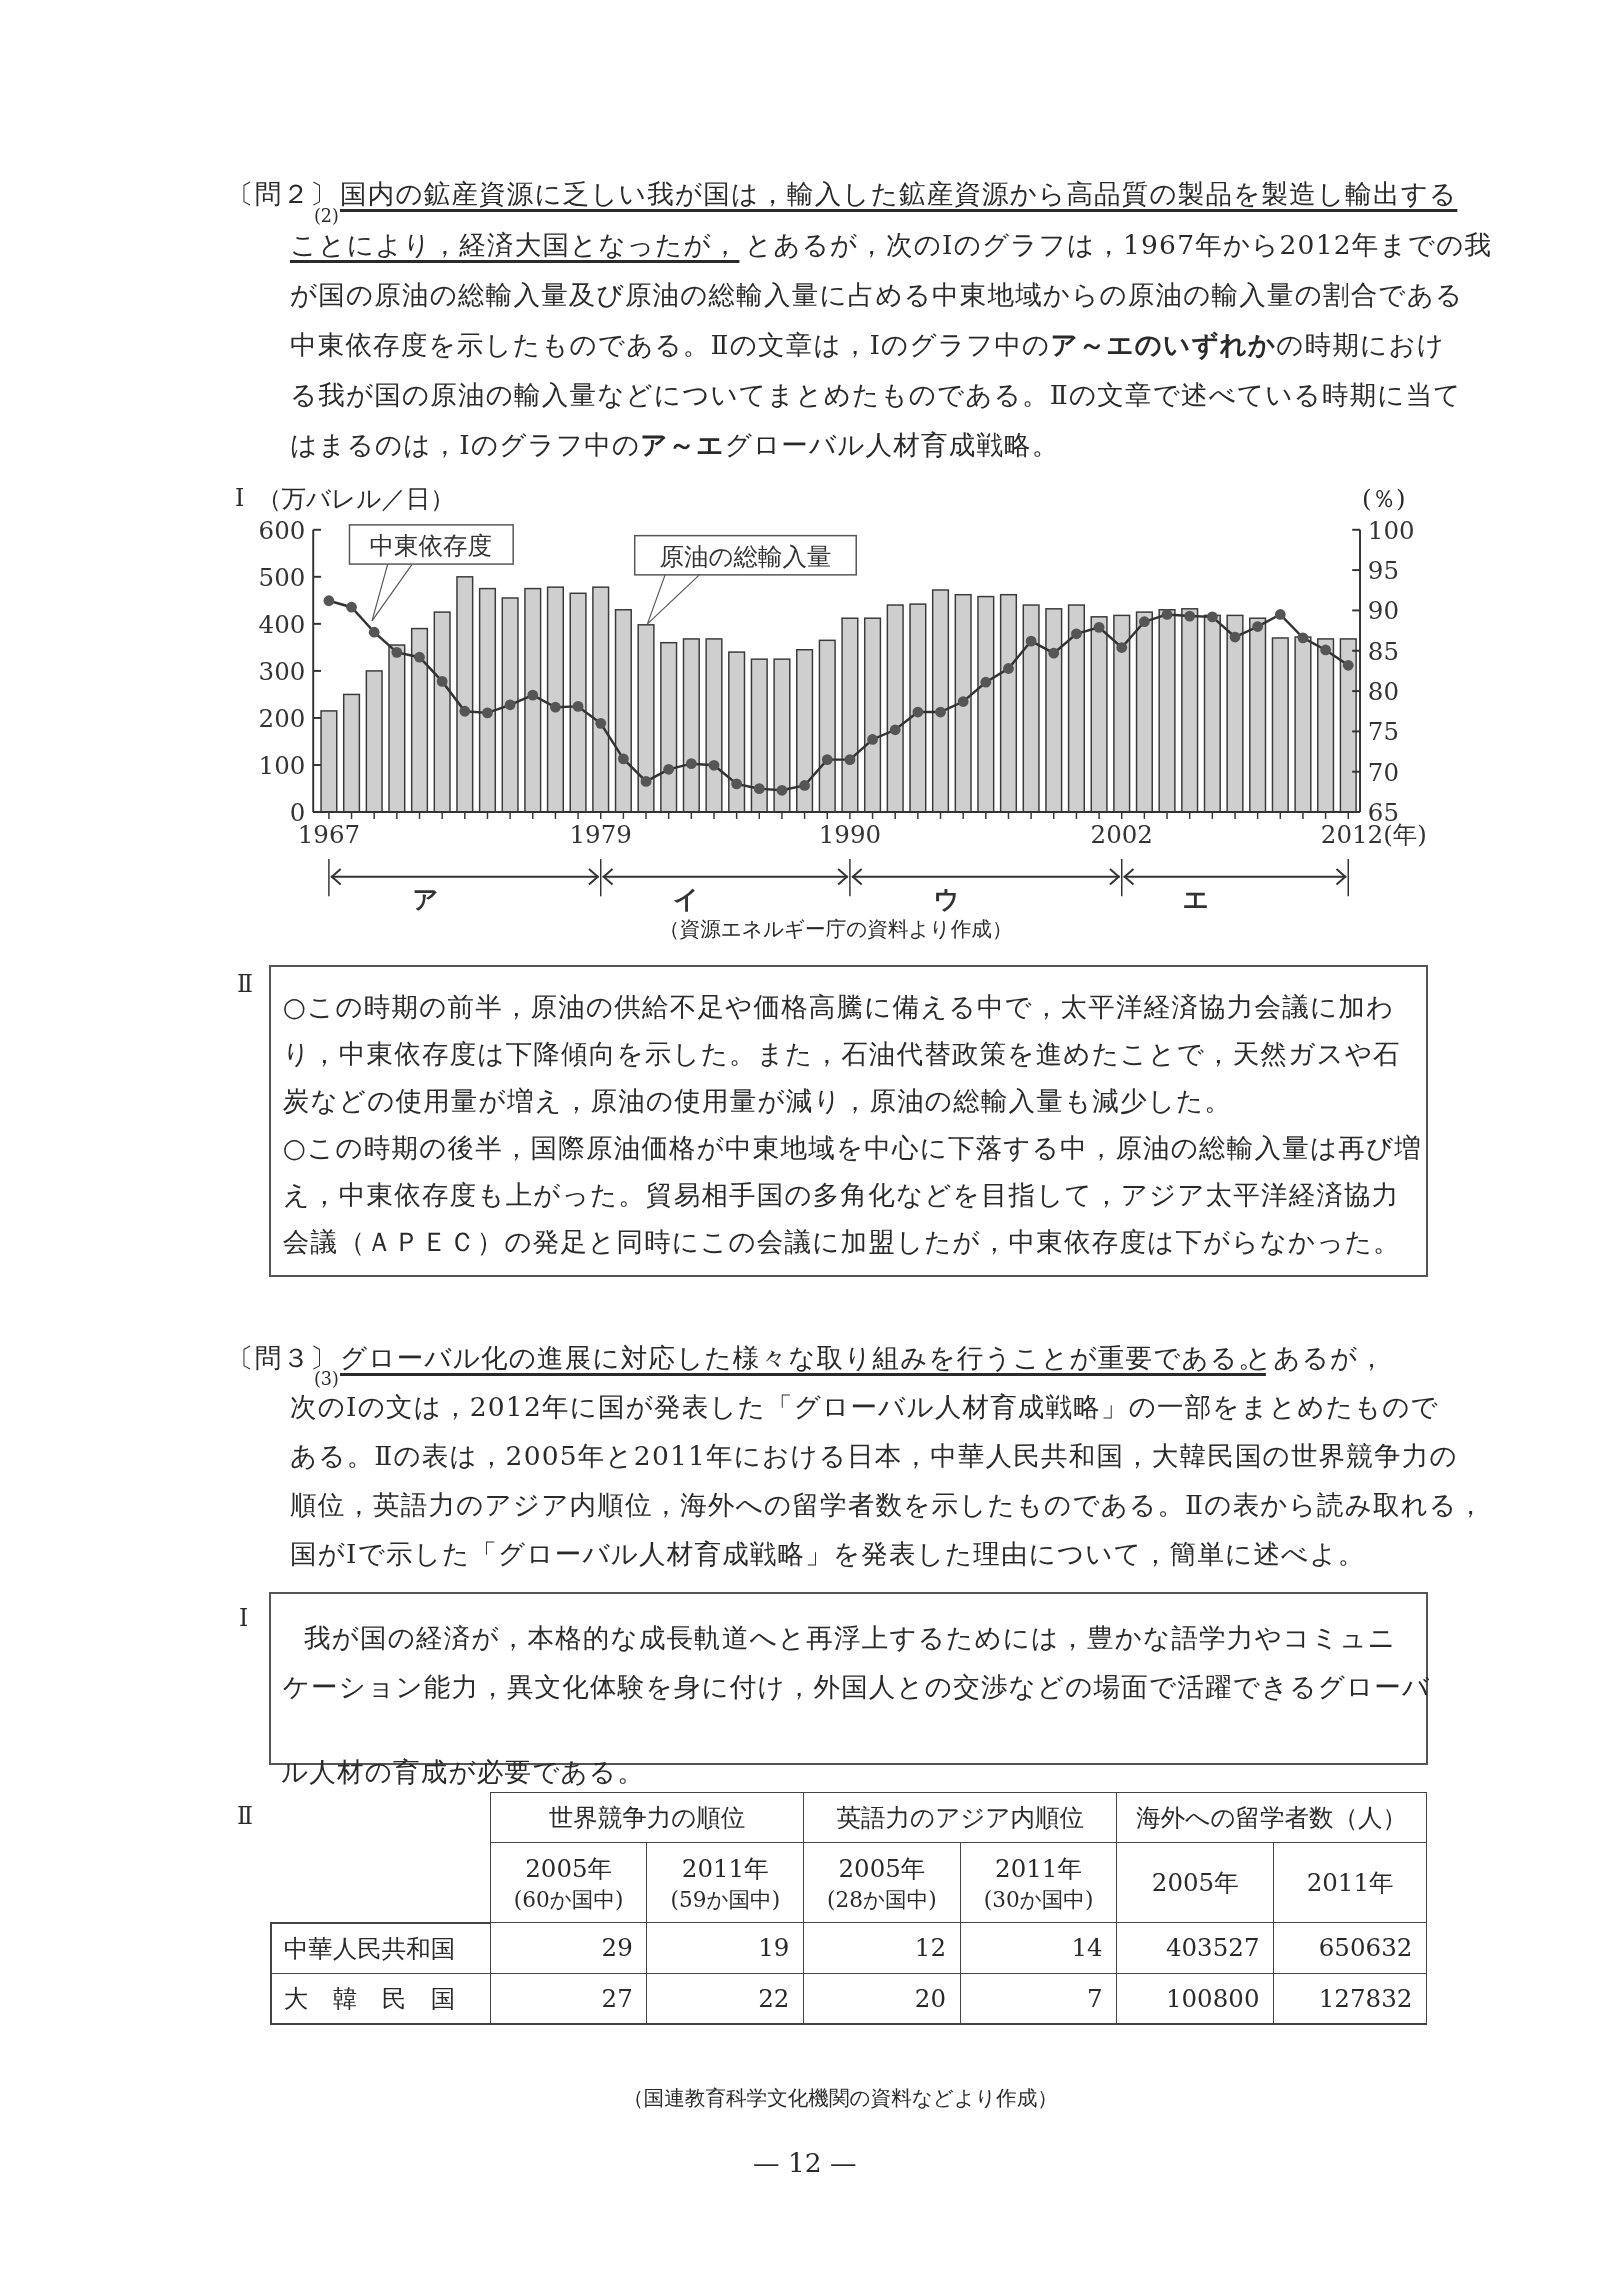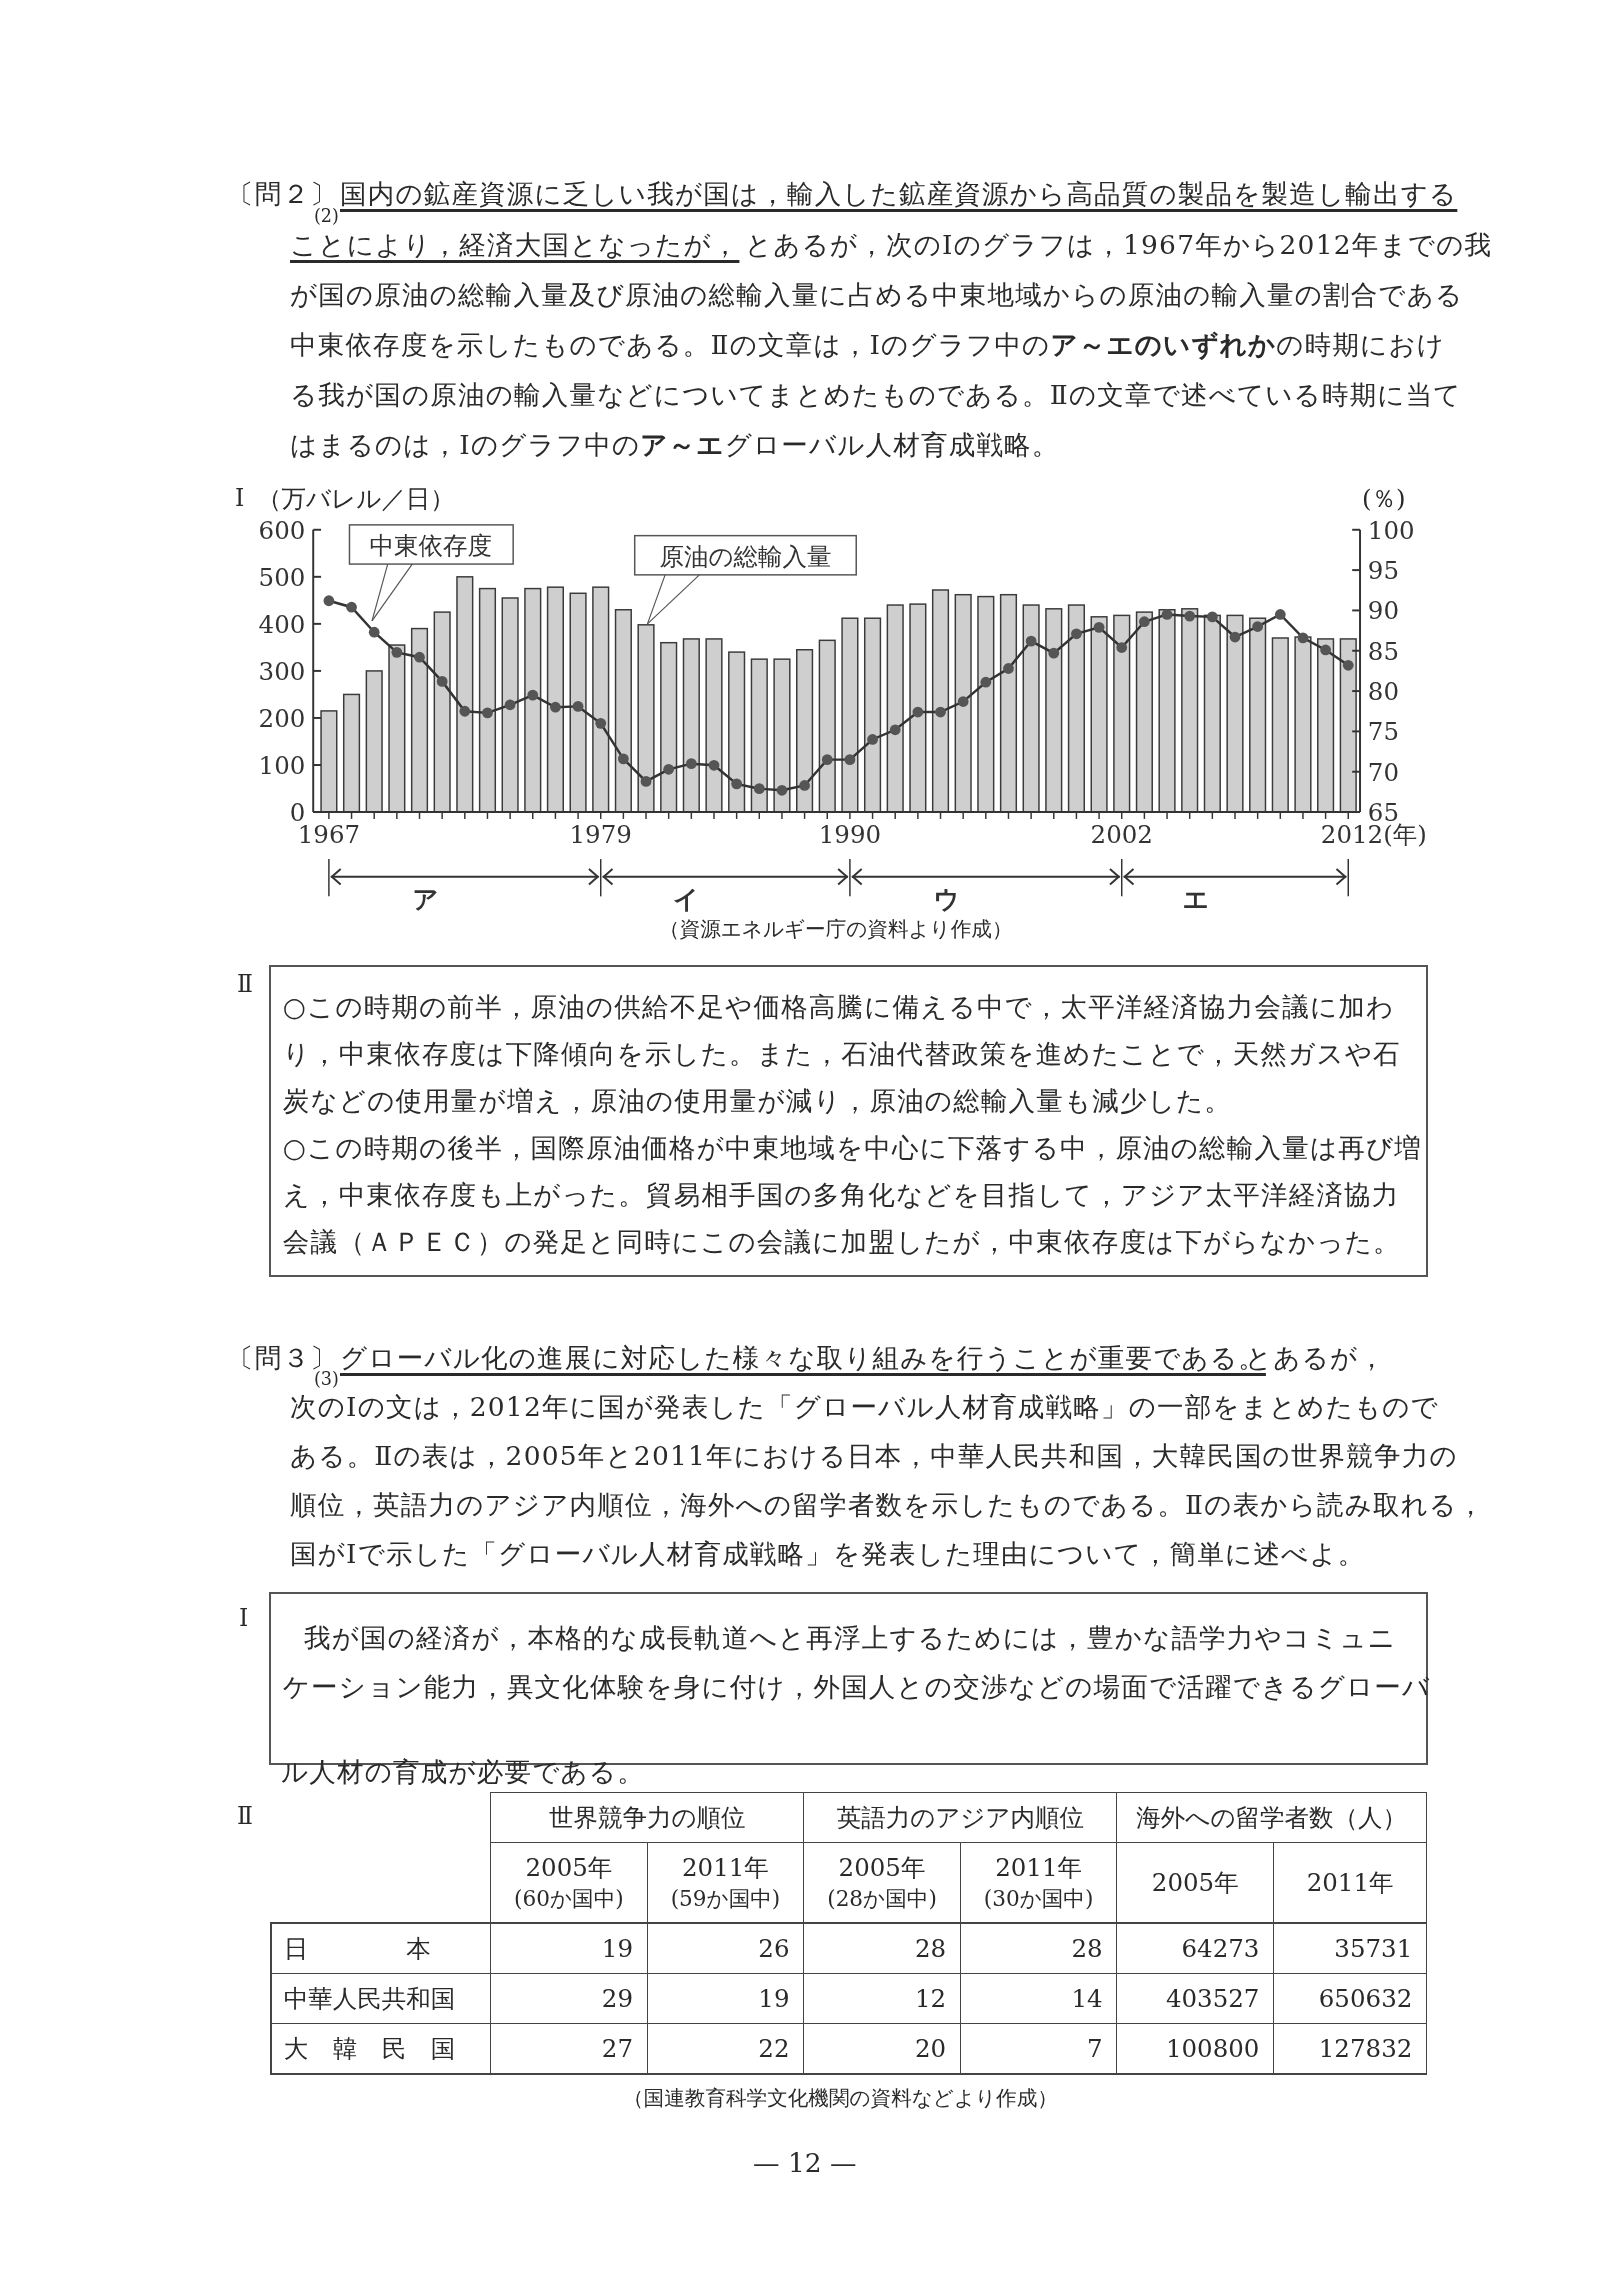--- a/index.html
+++ b/index.html
@@ -309,29 +309,20 @@
           <div>2005年</div>
           <div style="font-size:21.6px">(28か国中)</div>
         </td>
     <td>
           <div>2011年</div>
           <div style="font-size:21.6px">(30か国中)</div>
         </td>
     <td>2005年</td>
     <td>2011年</td>
   </tr>
-  <tr style="border-top:2.5px solid #444;">
-    <td class="rowlab" style="border-left:2.5px solid #444;">日　　　　本</td>
-    <td class="num">19</td>
-    <td class="num">26</td>
-    <td class="num">28</td>
-    <td class="num">28</td>
-    <td class="num">64273</td>
-    <td class="num">35731</td>
-  </tr>
   <tr>
     <td class="rowlab" style="border-left:2.5px solid #444;">中華人民共和国</td>
     <td class="num">29</td>
     <td class="num">19</td>
     <td class="num">12</td>
     <td class="num">14</td>
     <td class="num">403527</td>
     <td class="num">650632</td>
   </tr>
   <tr style="border-bottom:2.5px solid #444;">

